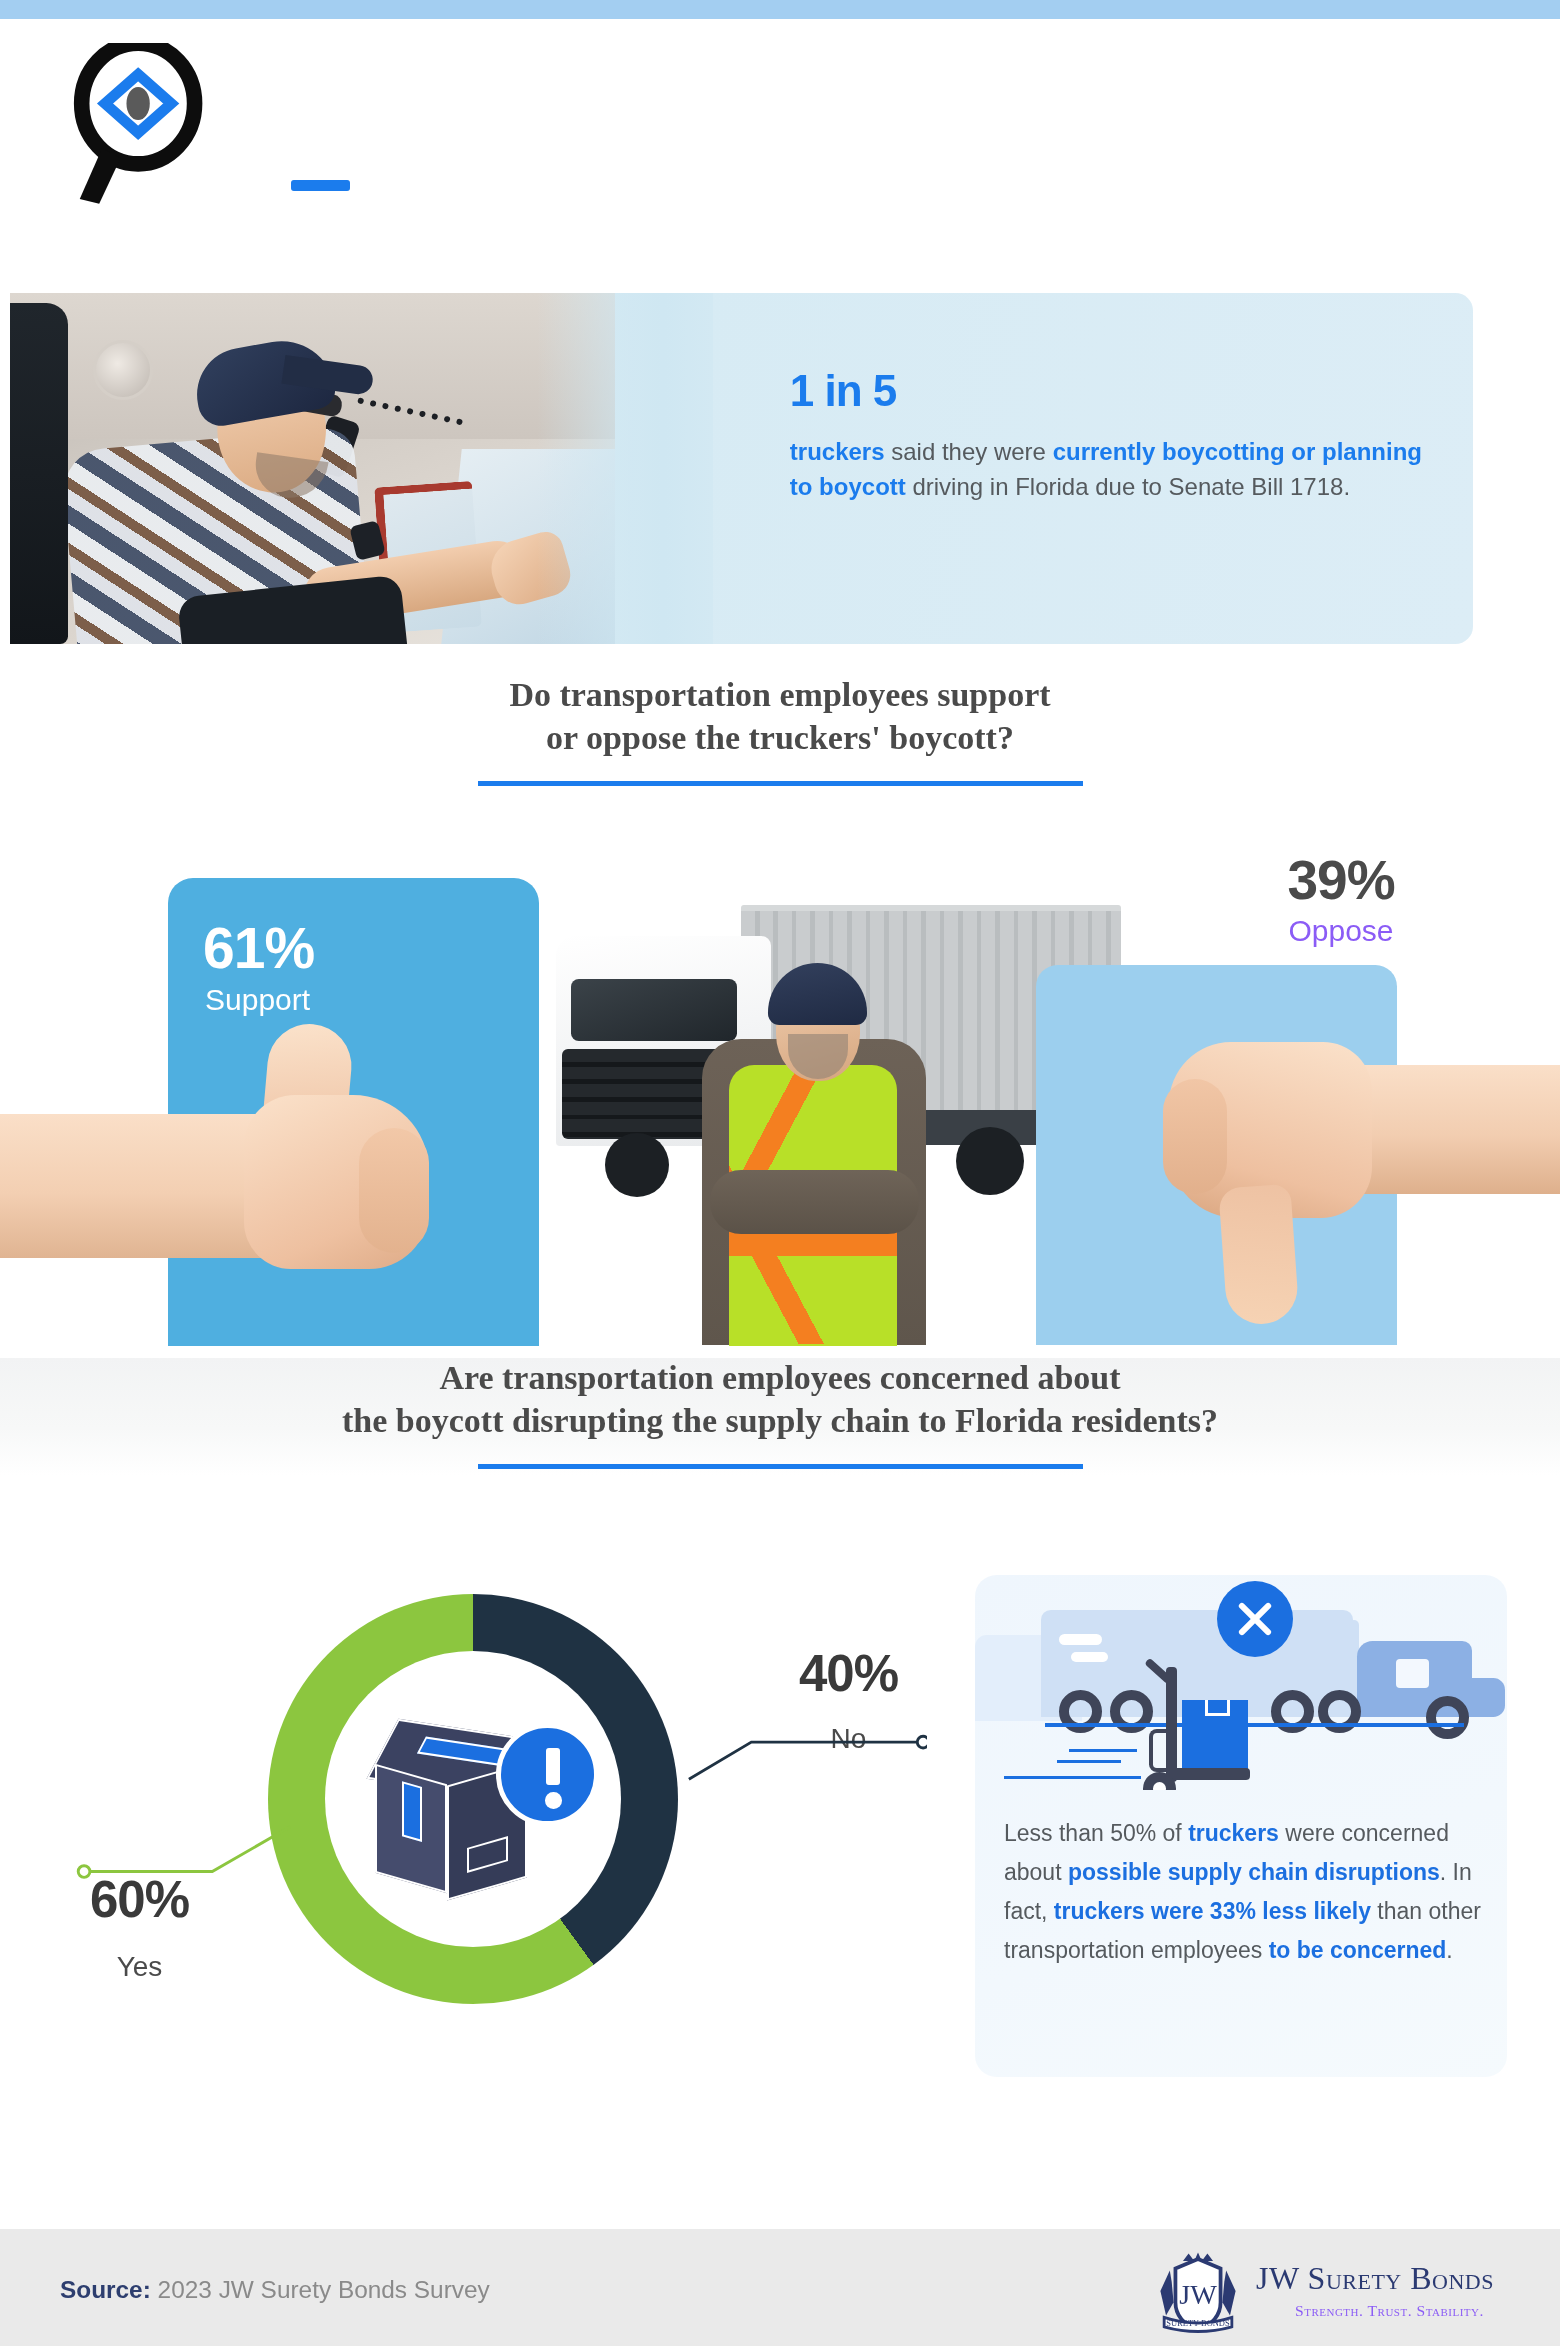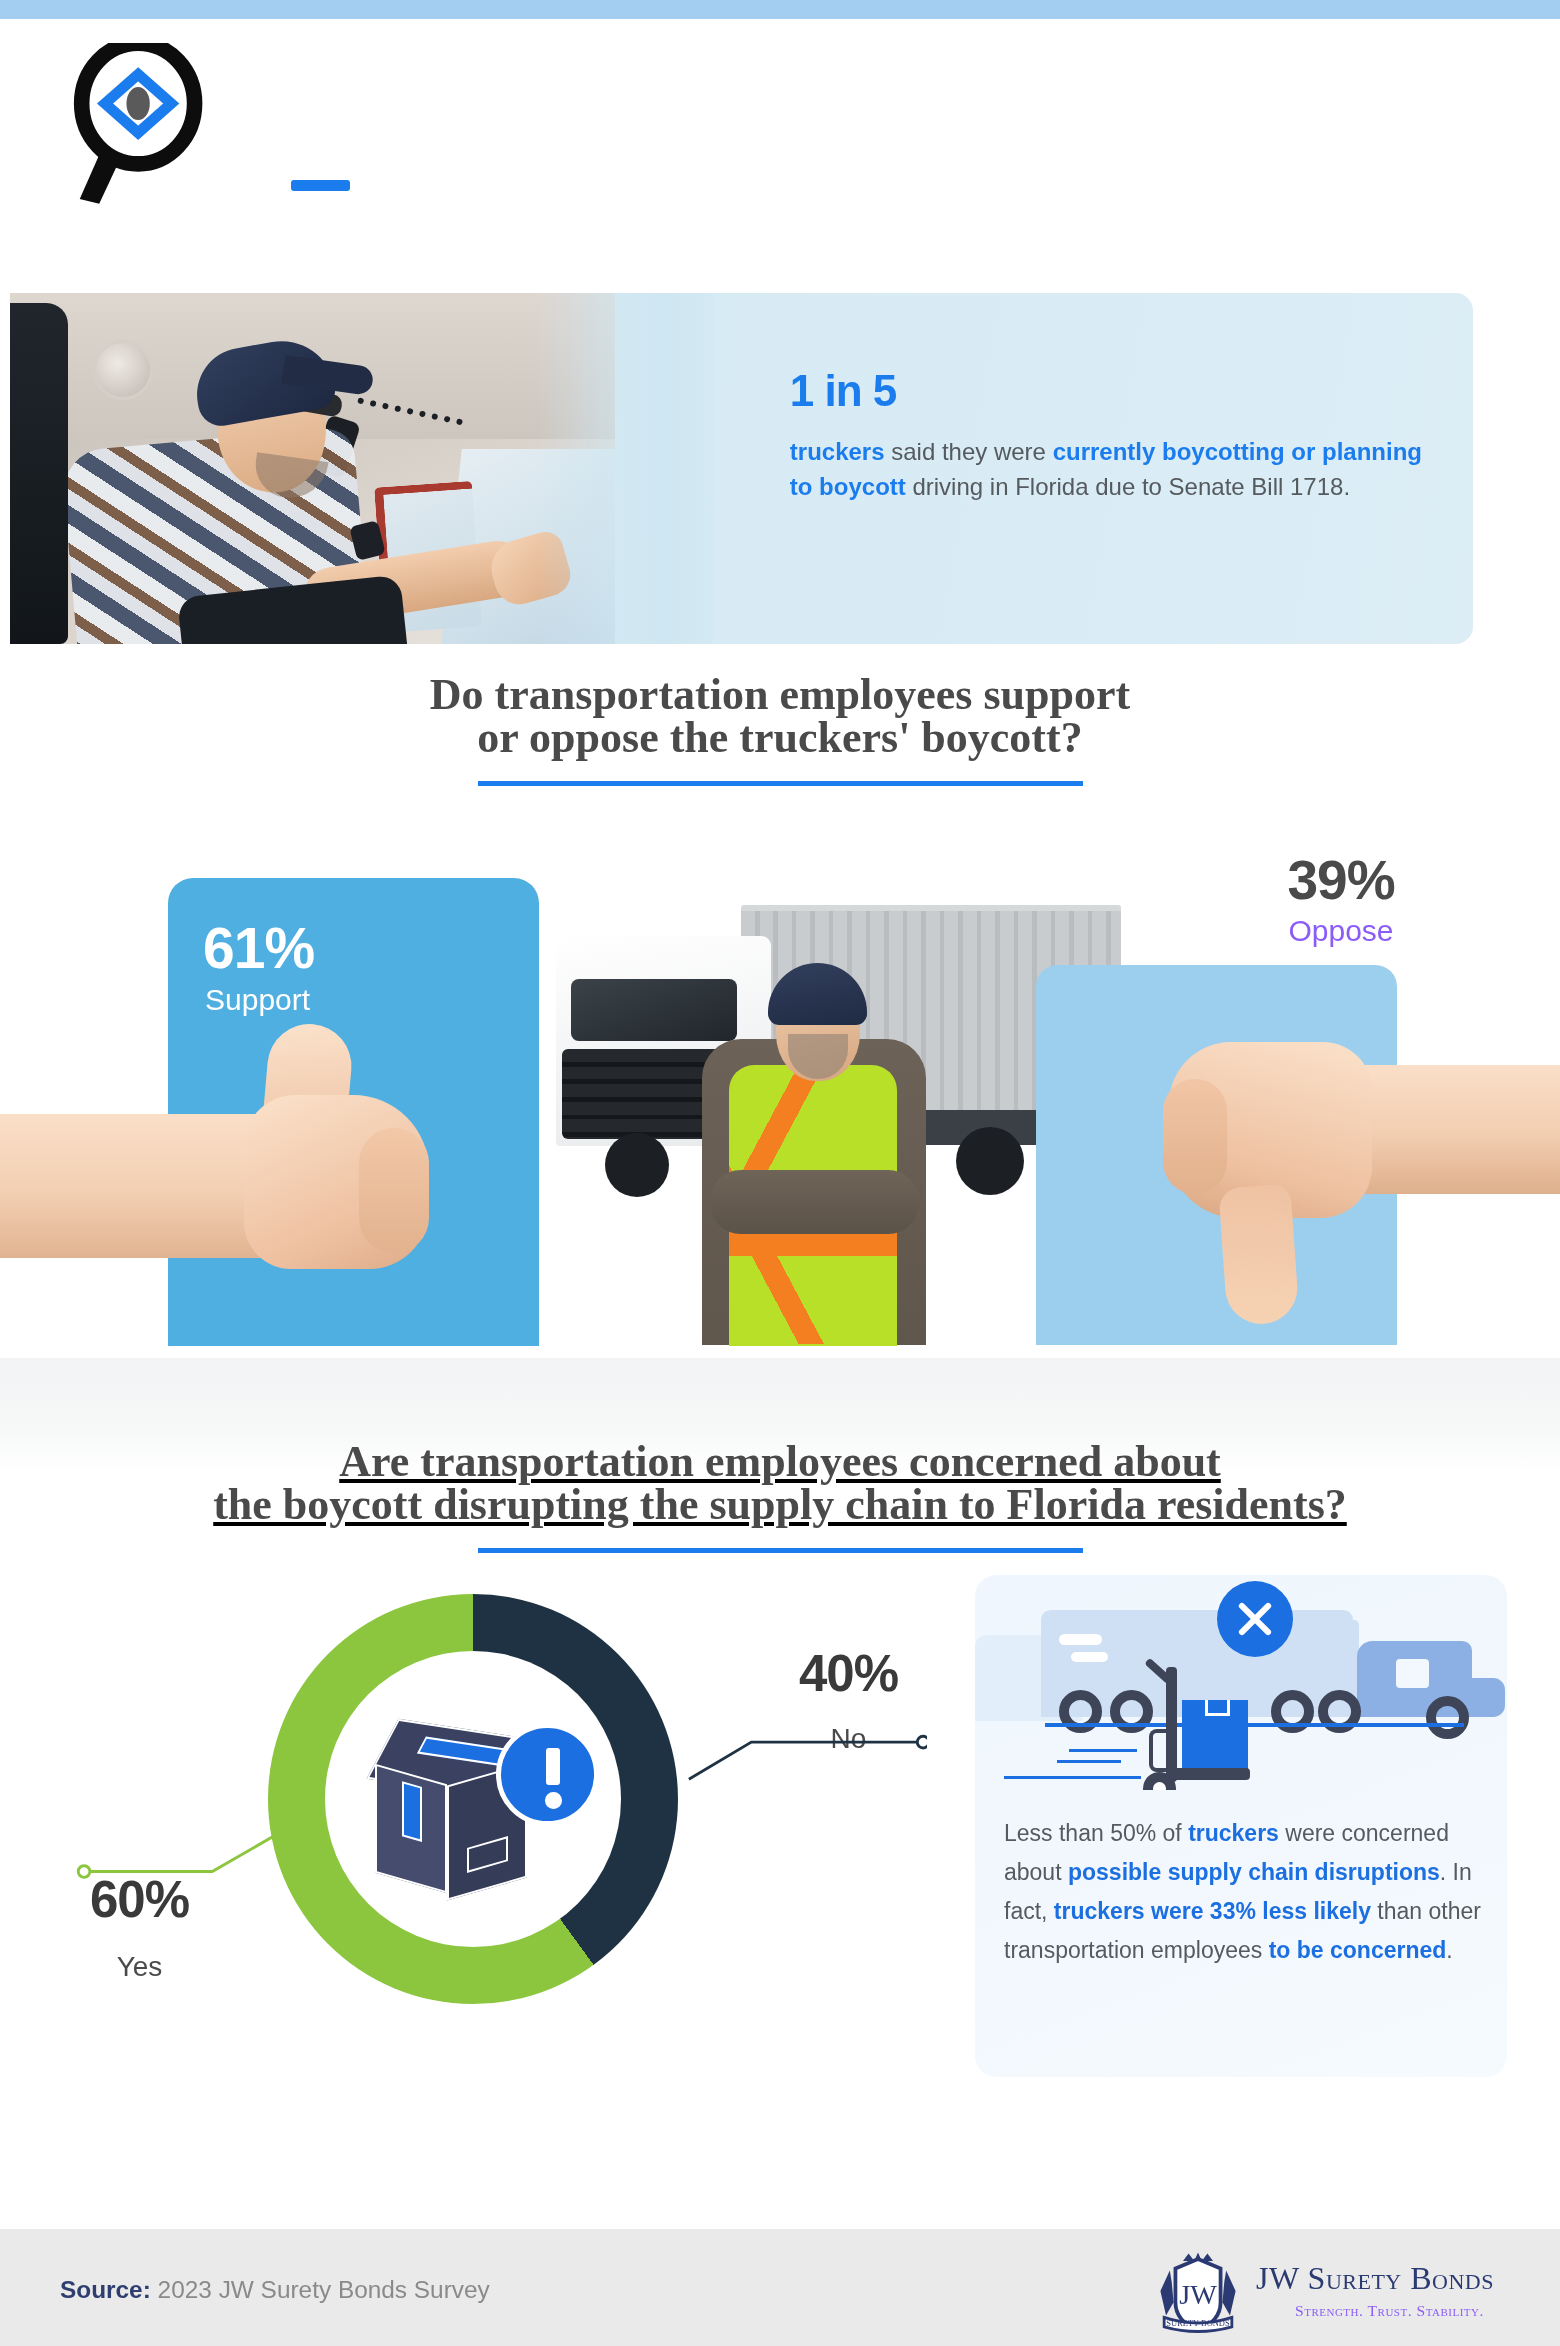--- a/index.html
+++ b/index.html
@@ -184,21 +184,21 @@
 
   
   .sec-head {
     position: absolute;
     width: 100%;
     text-align: center;
   }
   .sec-head h2 {
     font-family: "Liberation Serif", serif;
     font-weight: bold;
-    font-size: 44px;
+    font-size: 34px;
     line-height: 43px;
     color: #4a4a4a;
   }
   .sec-rule {
     width: 605px; height: 5.9px; background: #1b7ced;
     margin: 21.5px auto 0;
   }
 
   
   .band2 { position: absolute; left: 0; top: 858px; width: 1560px; height: 507px; }
@@ -623,21 +623,21 @@
       <div class="td-thumb"></div>
     </div>
     <div class="oppose-block">
       <div class="oppose-pct">39%</div>
       <div class="oppose-label">Oppose</div>
     </div>
   </div>
 
   <div class="grayband"></div>
 
-  <div class="sec-head" style="top:1440px;text-decoration:underline;">
+  <div class="sec-head" style="top:1356px;">
     <h2>
       <span>Are transportation employees concerned about</span><br>
       <span>the boycott disrupting the supply chain to Florida residents?</span>
     </h2>
     <div class="sec-rule"></div>
   </div>
 
   <div class="band3">
     <div class="donut-wrap">
       <div class="donut" id="donut-ring" style="background: conic-gradient(rgb(31, 50, 67) 0deg, rgb(31, 50, 67) 144deg, rgb(140, 198, 63) 144deg, rgb(140, 198, 63) 360deg);"></div>

